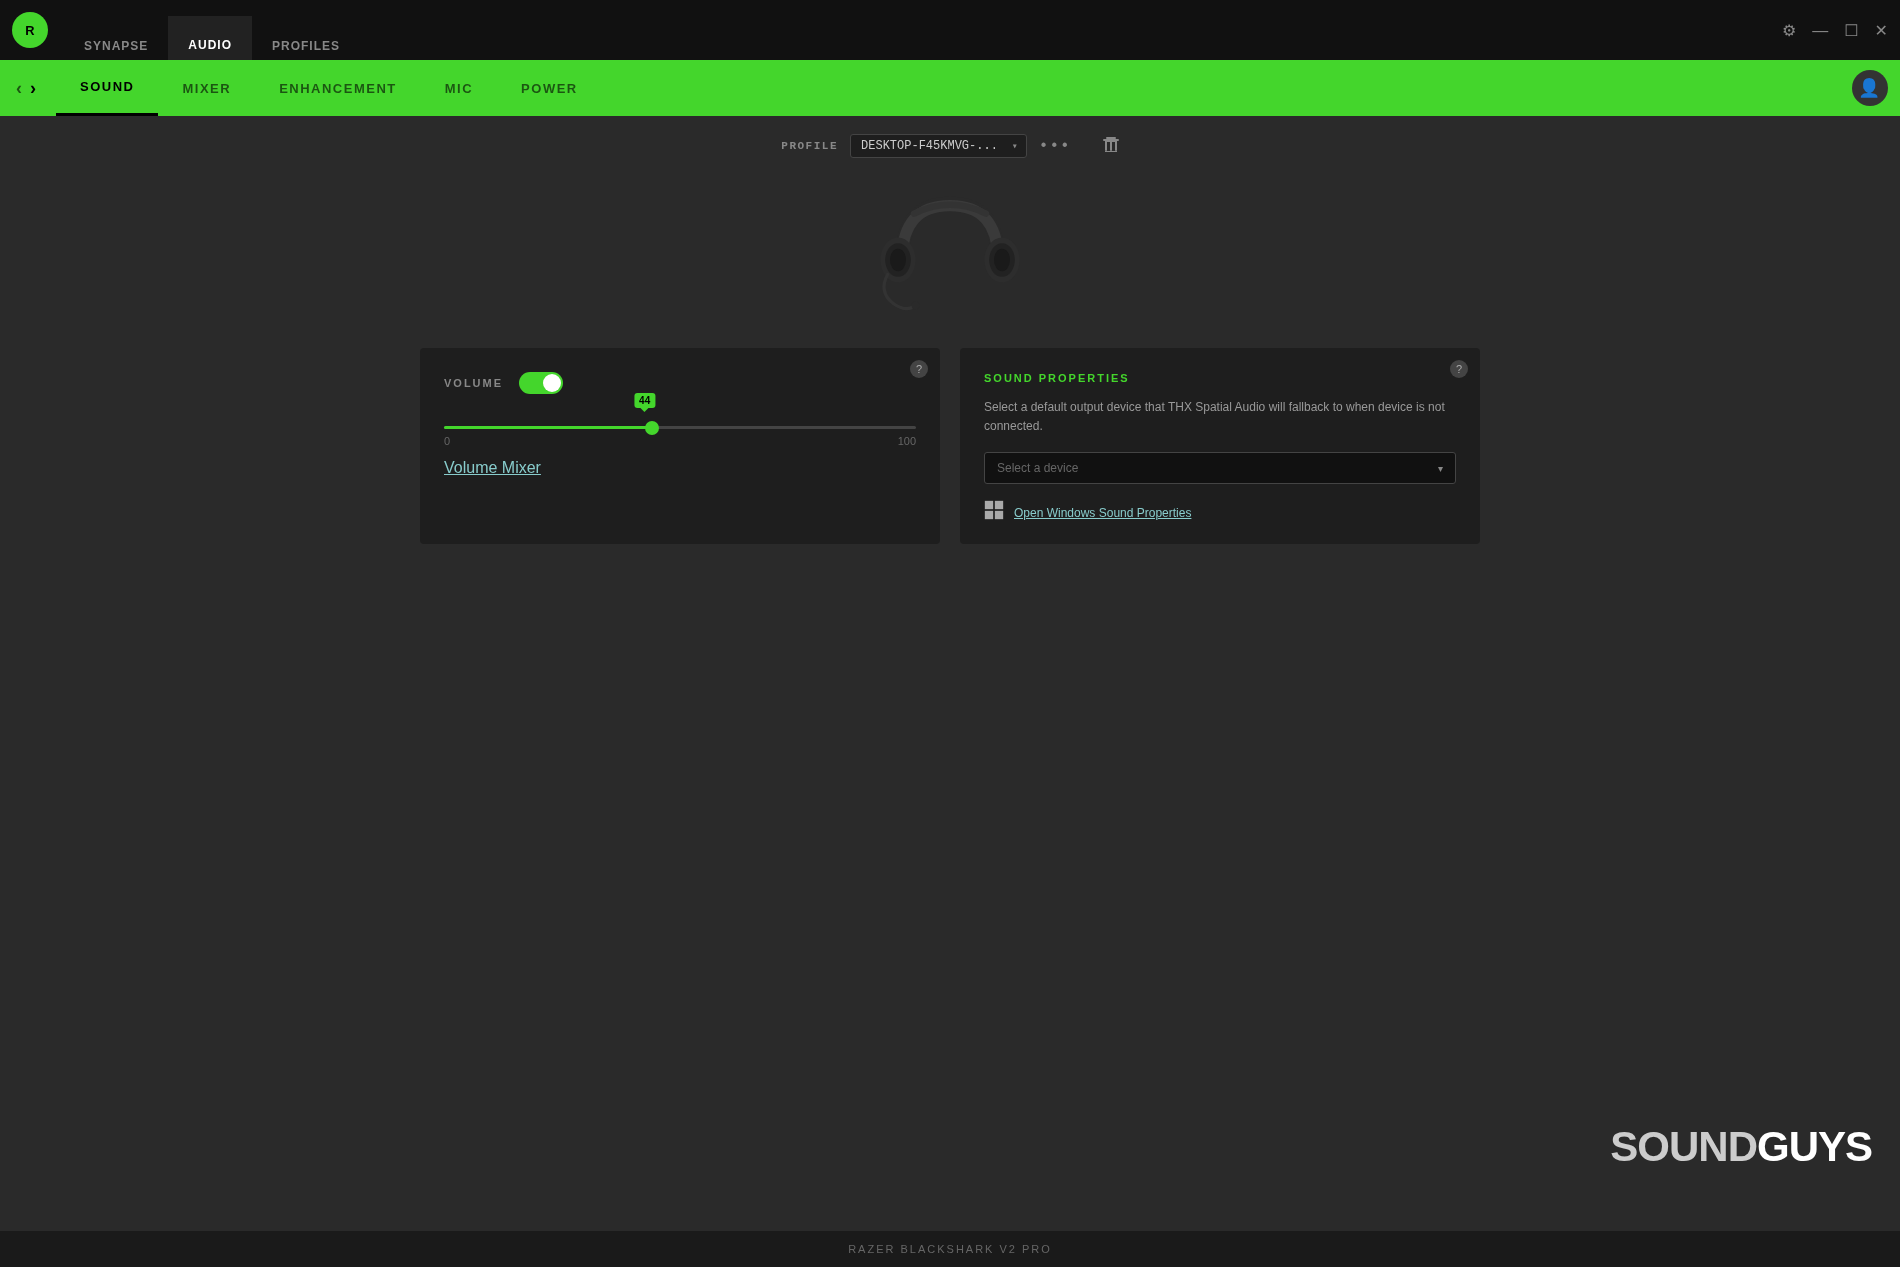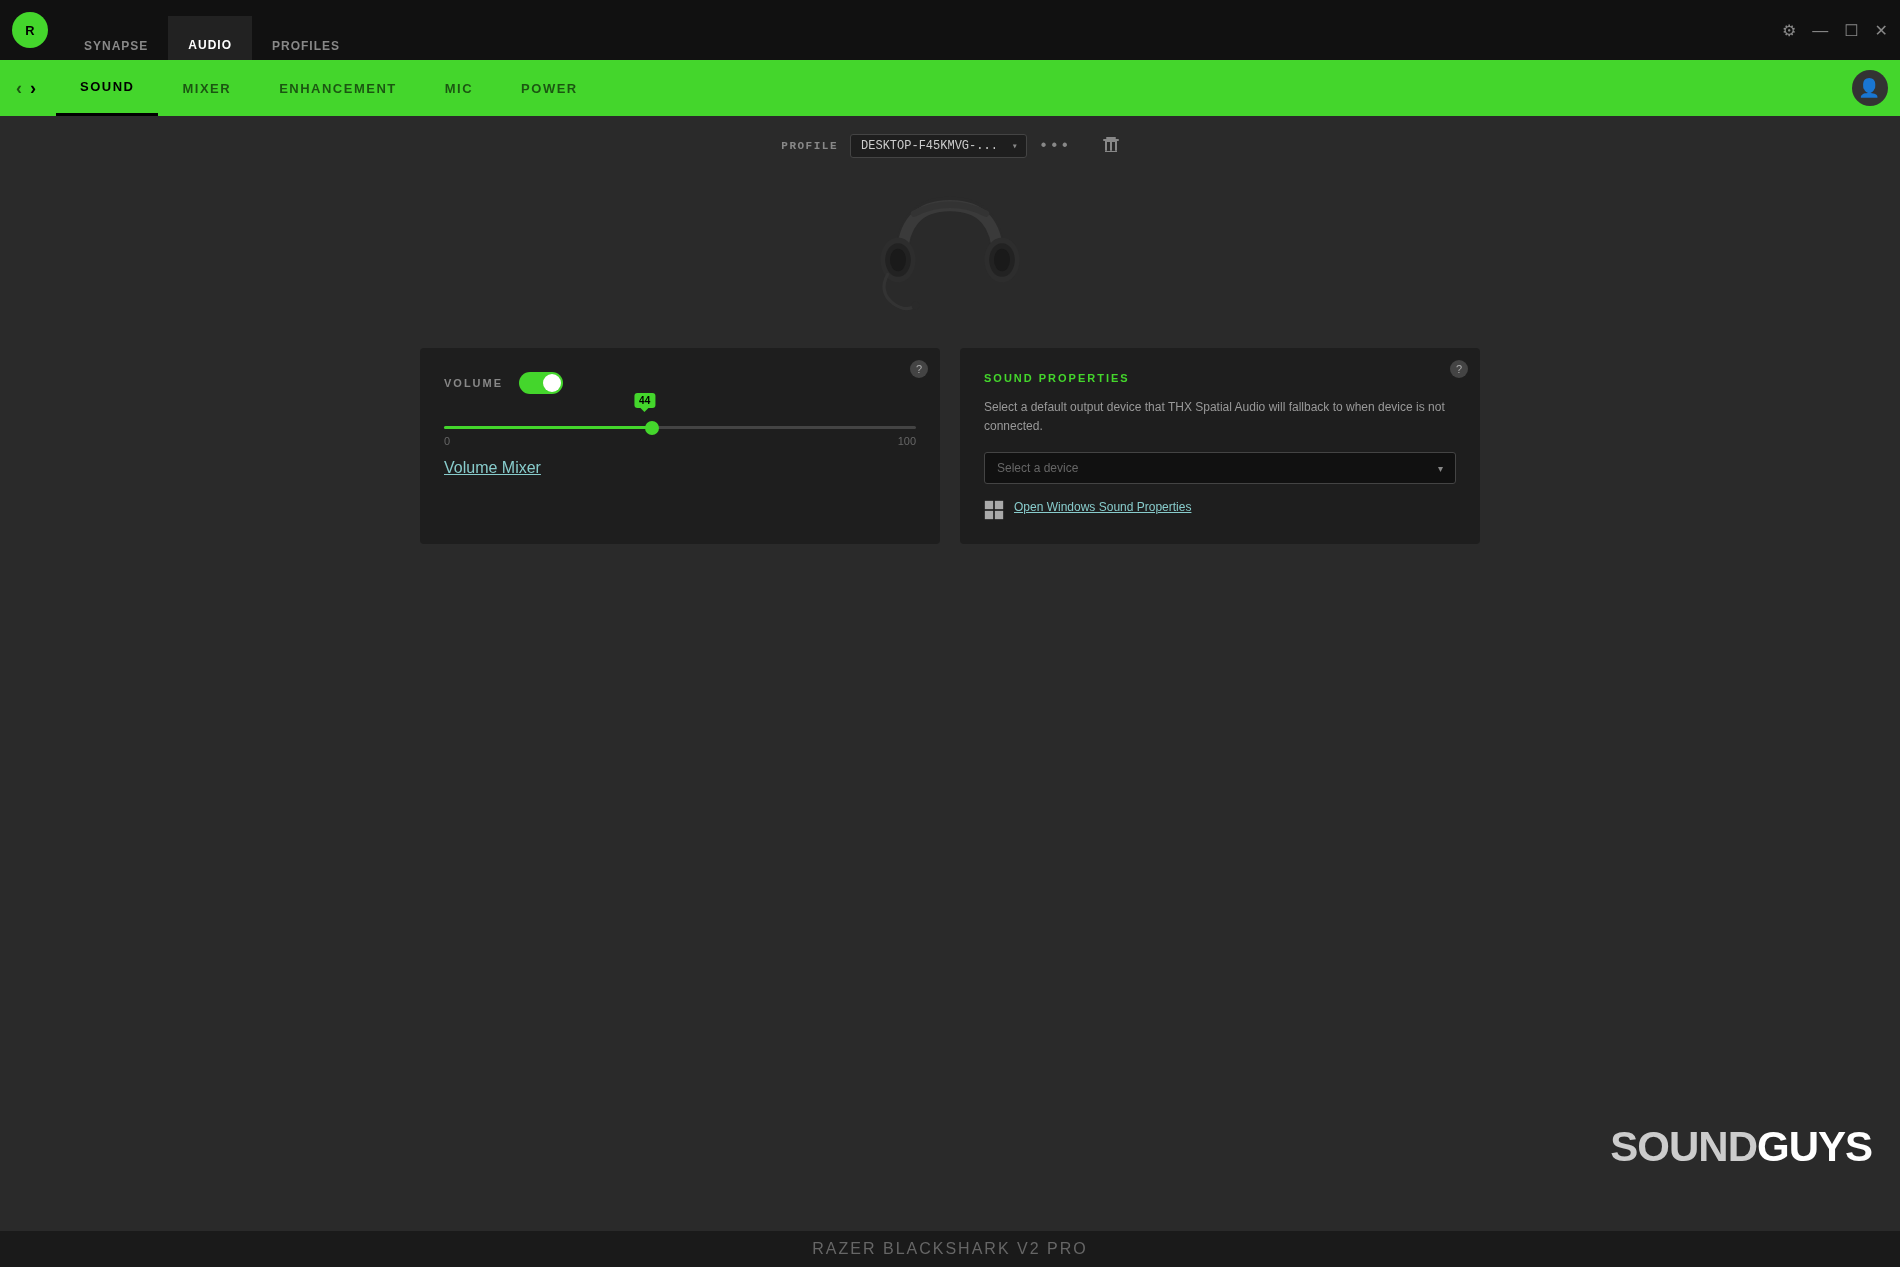--- a/index.html
+++ b/index.html
@@ -417,21 +417,21 @@
       margin-bottom: 16px;
     }
 
     .device-select-arrow {
       color: #888;
       font-size: 10px;
     }
 
     .windows-sound-link {
       display: flex;
-      align-items: flex-start;
+      align-items: flex-end;
       gap: 10px;
       cursor: pointer;
     }
 
     .windows-icon {
       width: 20px;
       height: 20px;
       flex-shrink: 0;
     }
 
@@ -448,21 +448,21 @@
       width: 100%;
       height: 36px;
       background: #1a1a1a;
       display: flex;
       align-items: center;
       justify-content: center;
     }
 
     .bottom-device-name {
       color: #666;
-      font-size: 16px;
+      font-size: 11px;
       letter-spacing: 2px;
       text-transform: uppercase;
     }
 
     
     .soundguys-watermark {
       position: absolute;
       bottom: 60px;
       right: 28px;
       display: flex;

